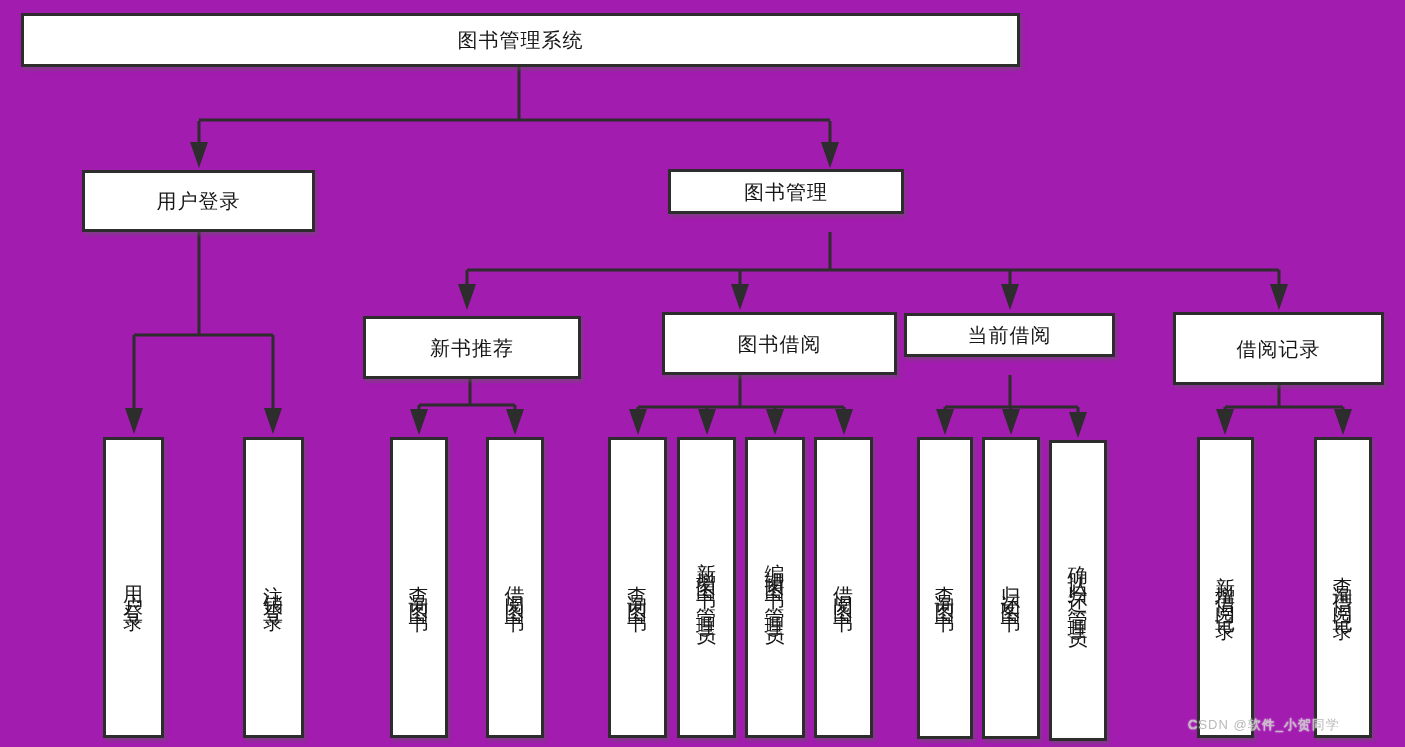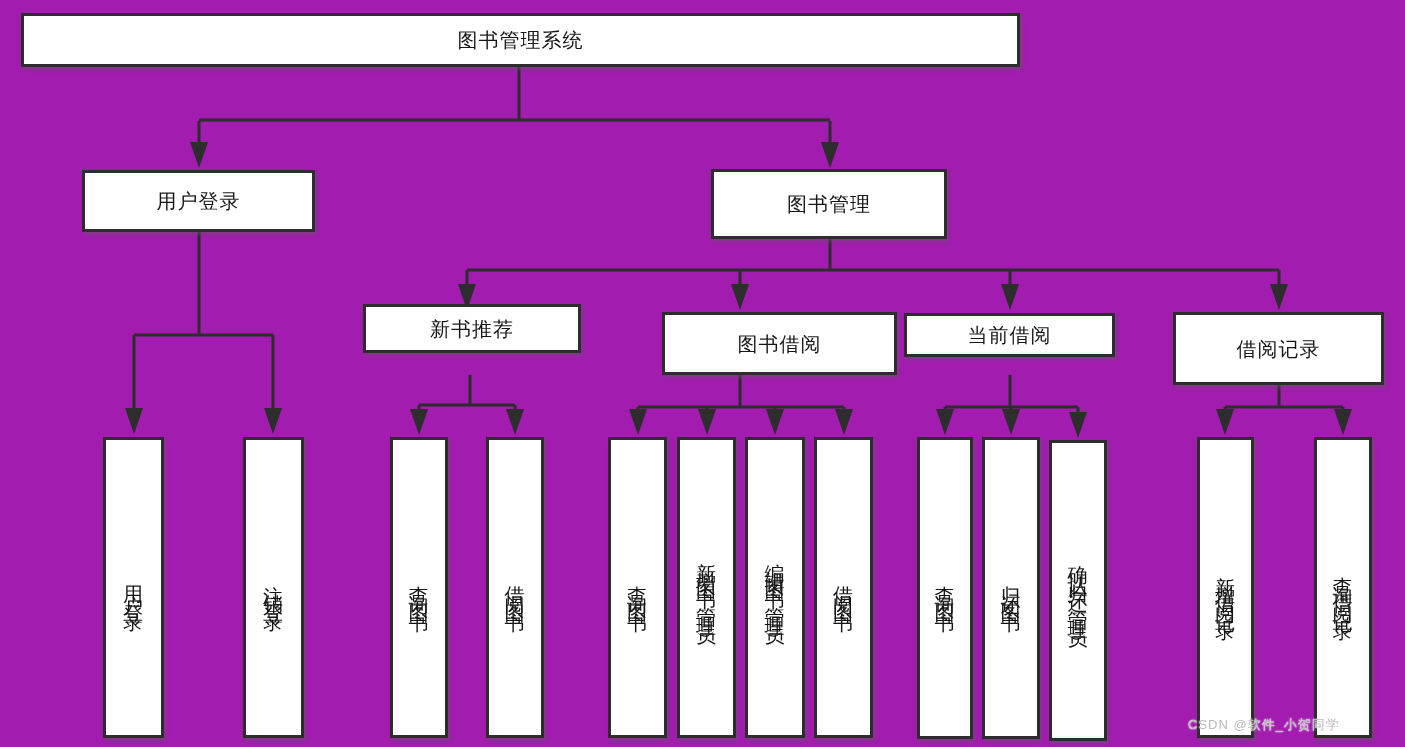--- a/index.html
+++ b/index.html
@@ -85,23 +85,23 @@
       <polygon class="ah" points="1069,412 1087,412 1078,438"></polygon>
     <line class="ln" x1="1225" y1="407" x2="1225" y2="415"></line>
       <polygon class="ah" points="1216,409 1234,409 1225,435"></polygon>
     <line class="ln" x1="1343" y1="407" x2="1343" y2="415"></line>
       <polygon class="ah" points="1334,409 1352,409 1343,435"></polygon>
   </svg>
 
   <div class="box h" style="left:21px;top:13px;width:999px;height:54px">图书管理系统</div>
 
   <div class="box h" style="left:82px;top:170px;width:233px;height:62px">用户登录</div>
-  <div class="box h" style="left:711px;top:169px;width:236px;height:70px">图书管理</div>
+  <div class="box h" style="left:668px;top:169px;width:236px;height:45px">图书管理</div>
 
-  <div class="box h" style="left:363px;top:304px;width:218px;height:49px">新书推荐</div>
+  <div class="box h" style="left:363px;top:316px;width:218px;height:63px">新书推荐</div>
   <div class="box h" style="left:662px;top:312px;width:235px;height:63px">图书借阅</div>
   <div class="box h" style="left:904px;top:313px;width:211px;height:44px">当前借阅</div>
   <div class="box h" style="left:1173px;top:312px;width:211px;height:73px">借阅记录</div>
 
   <div class="box v" style="left:103px;top:437px;width:61px;height:301px">
     <span>用户登录</span>
     </div>
   <div class="box v" style="left:243px;top:437px;width:61px;height:301px">
     <span>注销登录</span>
     </div>

